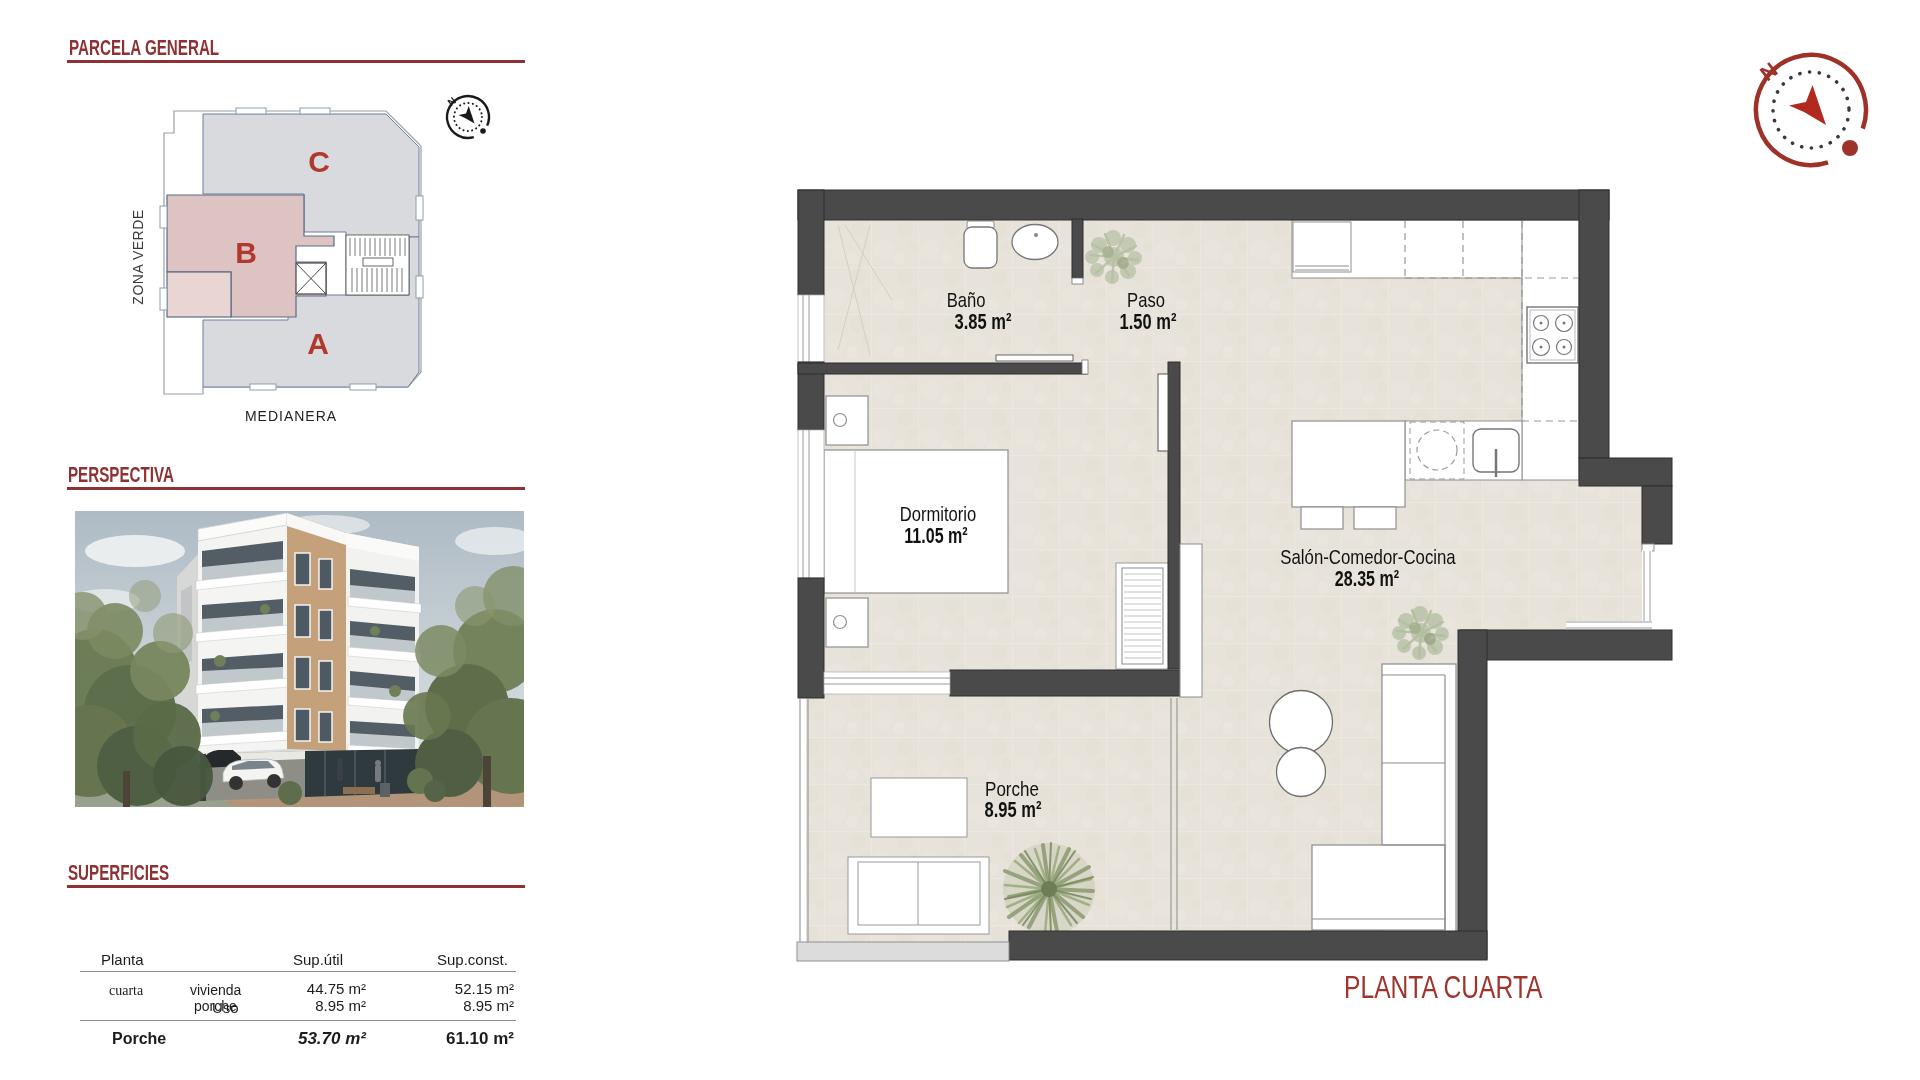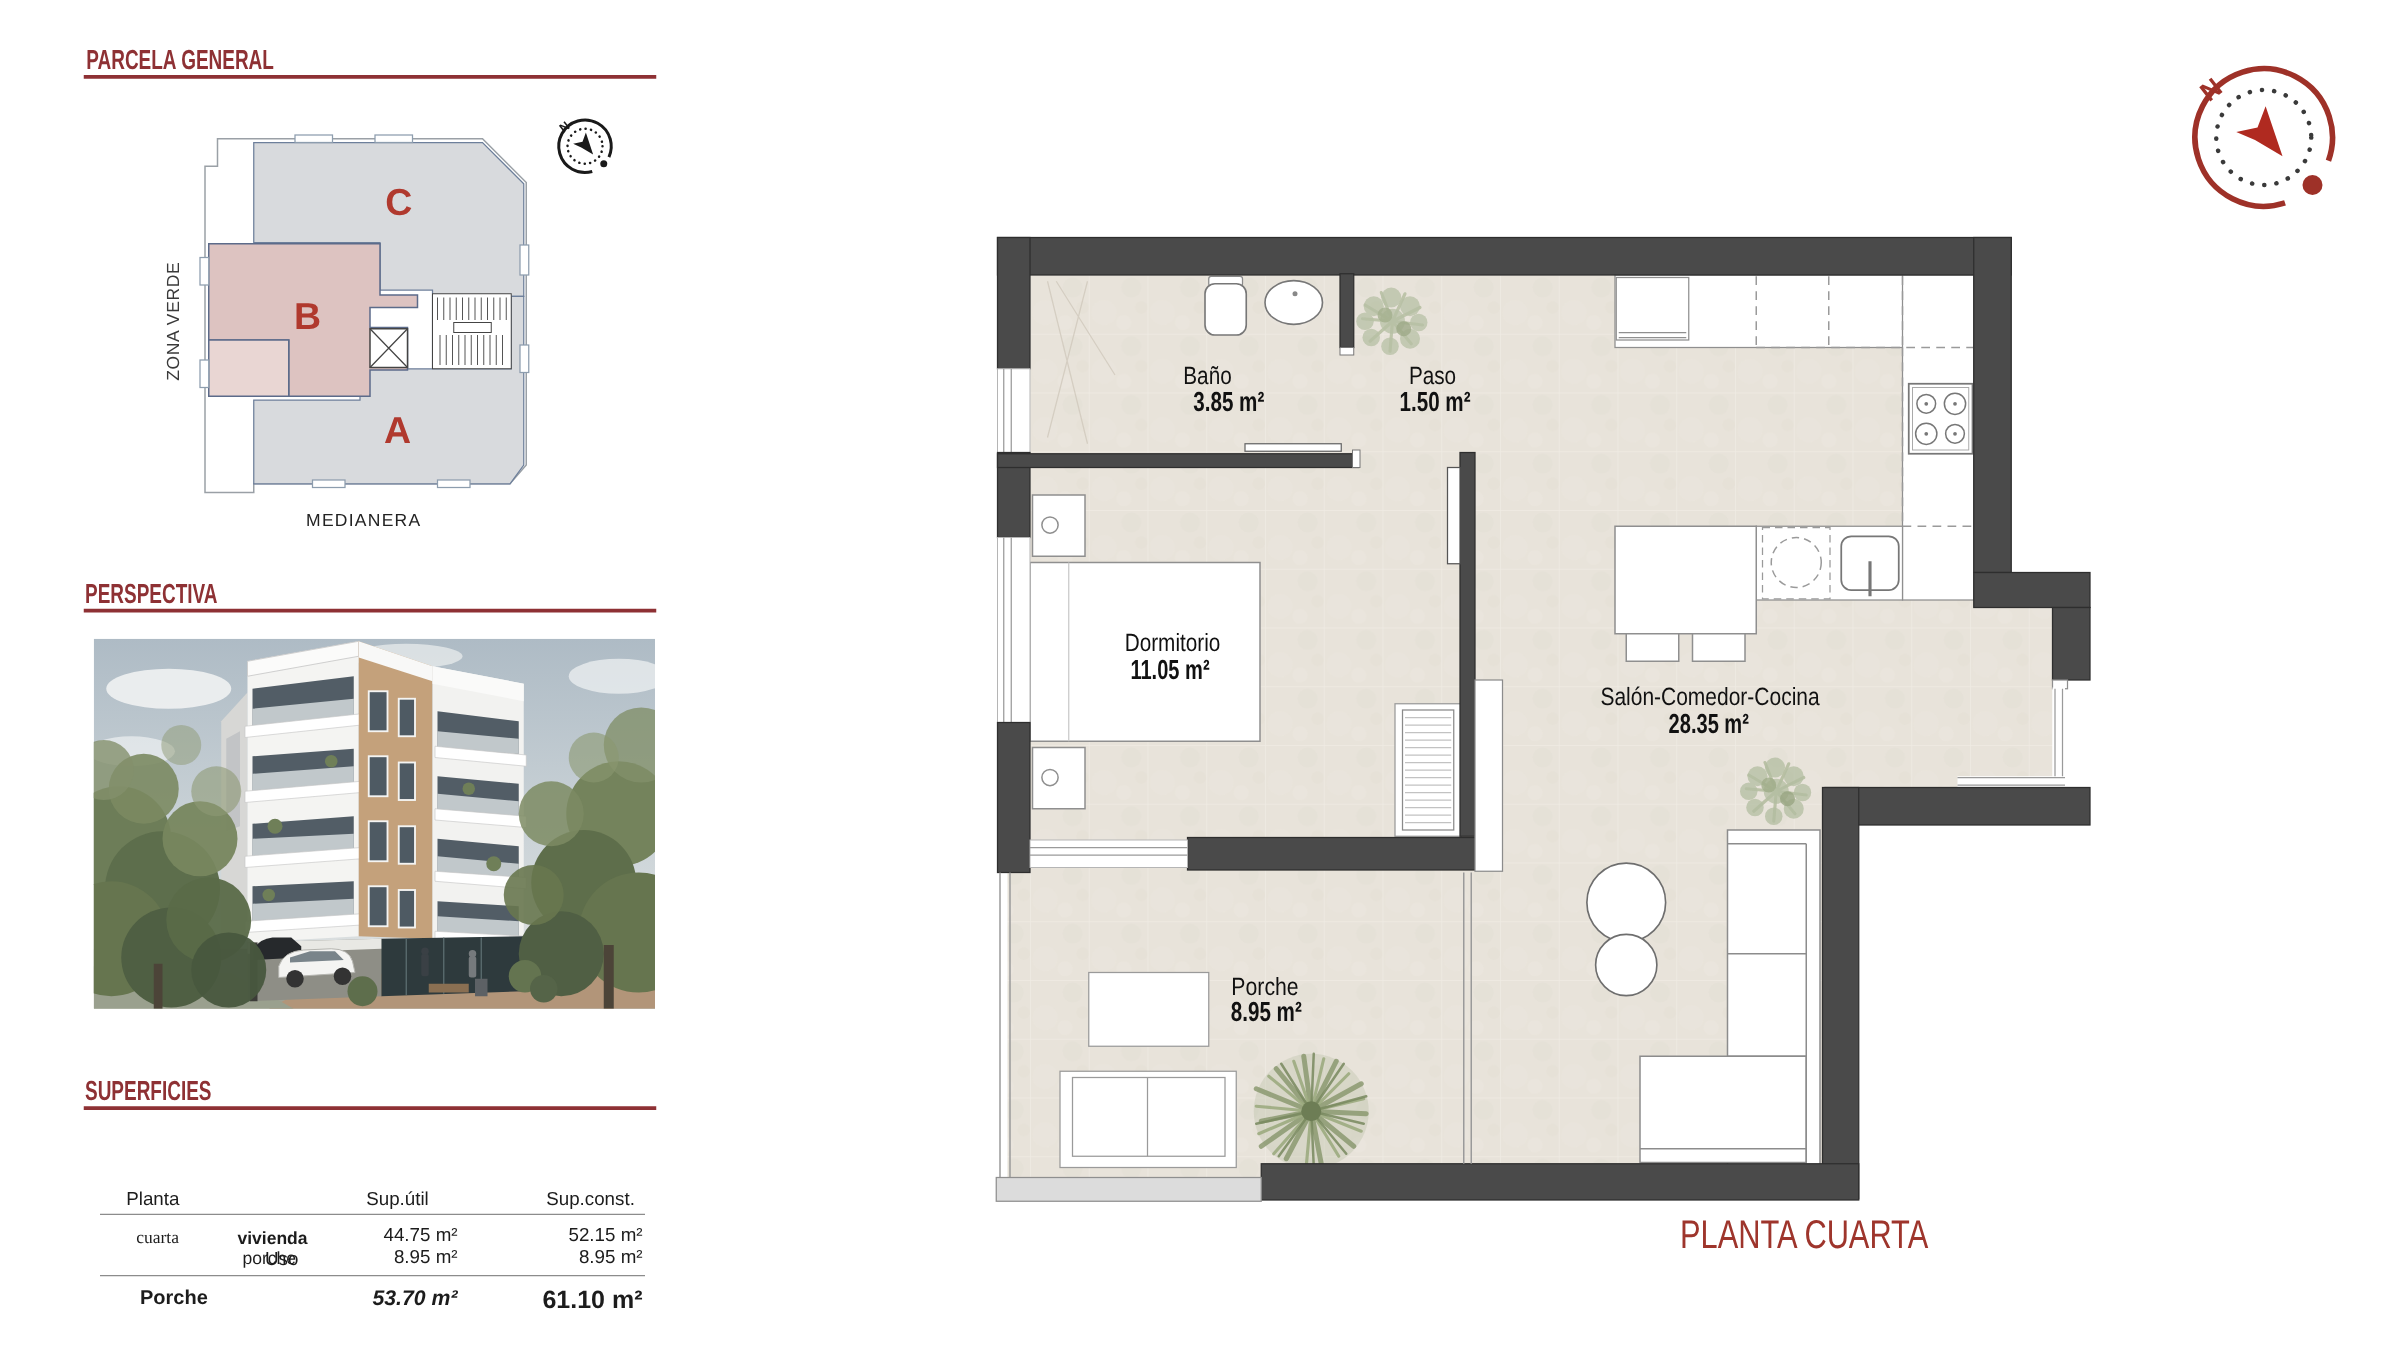--- a/index.html
+++ b/index.html
@@ -251,32 +251,32 @@
 <div class="abs" style="left:60px;top:940px;width:470px;font-size:15px;color:#1c1c1c;">
 
   <div class="abs" style="left:41px;top:11px;">Planta</div>
   <div class="abs" style="left:152px;top:11px;margin-top:48px;">Uso</div>
   <div class="abs" style="left:233px;top:11px;">Sup.útil</div>
   <div class="abs" style="left:377px;top:11px;">Sup.const.</div>
 
   <div class="abs" style="left:20px;top:31px;width:436px;height:1px;background:#8c8c8c;"></div>
 
   <div class="abs" style="left:49px;top:43px;font-size:14px;font-family:Liberation Serif, serif;">cuarta</div>
-  <div class="abs" style="left:130px;top:42px;font-size:14px;font-weight:bold;">vivienda</div>
+  <div class="abs" style="left:130px;top:42px;font-size:14px;">vivienda</div>
   <div class="abs" style="left:134px;top:58px;font-size:14px;">porche</div>
   <div class="abs" style="left:206px;top:40px;width:100px;text-align:right;">44.75 m²</div>
   <div class="abs" style="left:206px;top:57px;width:100px;text-align:right;">8.95 m²</div>
   <div class="abs" style="left:354px;top:40px;width:100px;text-align:right;">52.15 m²</div>
   <div class="abs" style="left:354px;top:57px;width:100px;text-align:right;">8.95 m²</div>
 
   <div class="abs" style="left:20px;top:80px;width:436px;height:1px;background:#8c8c8c;"></div>
 
   <div class="abs" style="left:52px;top:90px;font-weight:bold;font-size:16px;">Porche</div>
   <div class="abs" style="left:206px;top:89px;width:100px;text-align:right;font-weight:bold;font-size:17px;font-style:italic;">53.70 m²</div>
-  <div class="abs" style="left:354px;top:89px;width:100px;text-align:right;font-weight:bold;font-size:20px;">61.10 m²</div>
+  <div class="abs" style="left:354px;top:89px;width:100px;text-align:right;font-weight:bold;font-size:17px;">61.10 m²</div>
 </div>
 
 <svg class="abs" style="left:780px;top:180px;" width="920" height="800" viewBox="780 180 920 800">
   <defs>
     <pattern id="tiles" x="824" y="220" width="47" height="47" patternUnits="userSpaceOnUse">
       <rect width="47" height="47" fill="#e8e3da"></rect>
       <path d="M0,0 H47 M0,0 V47" stroke="#f0ece4" stroke-width="1.1"></path>
       <circle cx="12" cy="30" r="10" fill="#eae5dc" opacity="0.8"></circle>
       <circle cx="34" cy="10" r="8" fill="#e5e0d6" opacity="0.7"></circle>
       <circle cx="28" cy="38" r="6" fill="#ebe6dd" opacity="0.8"></circle>

